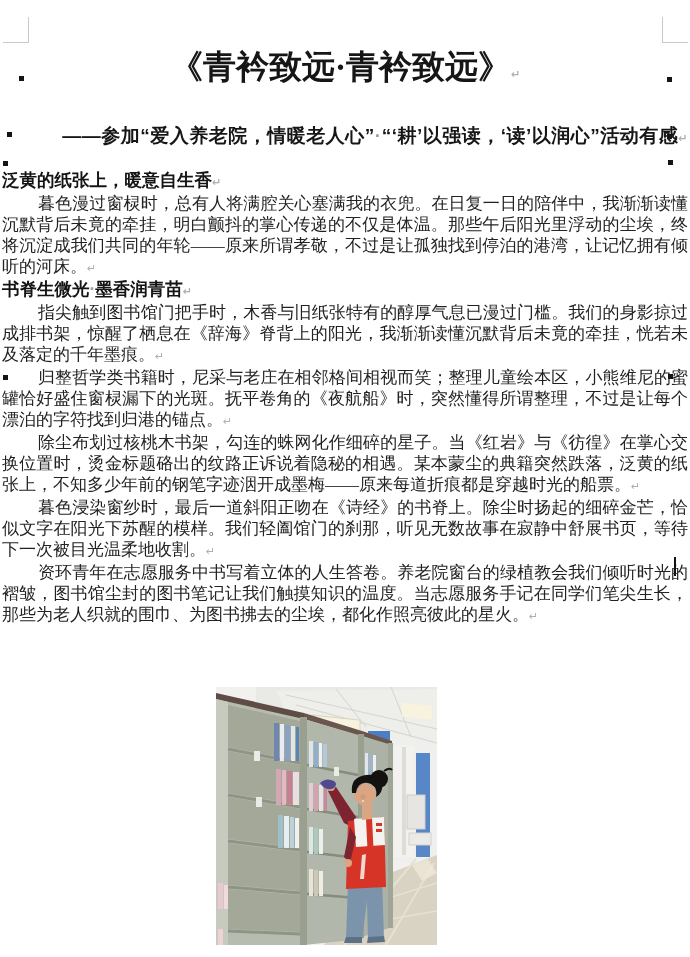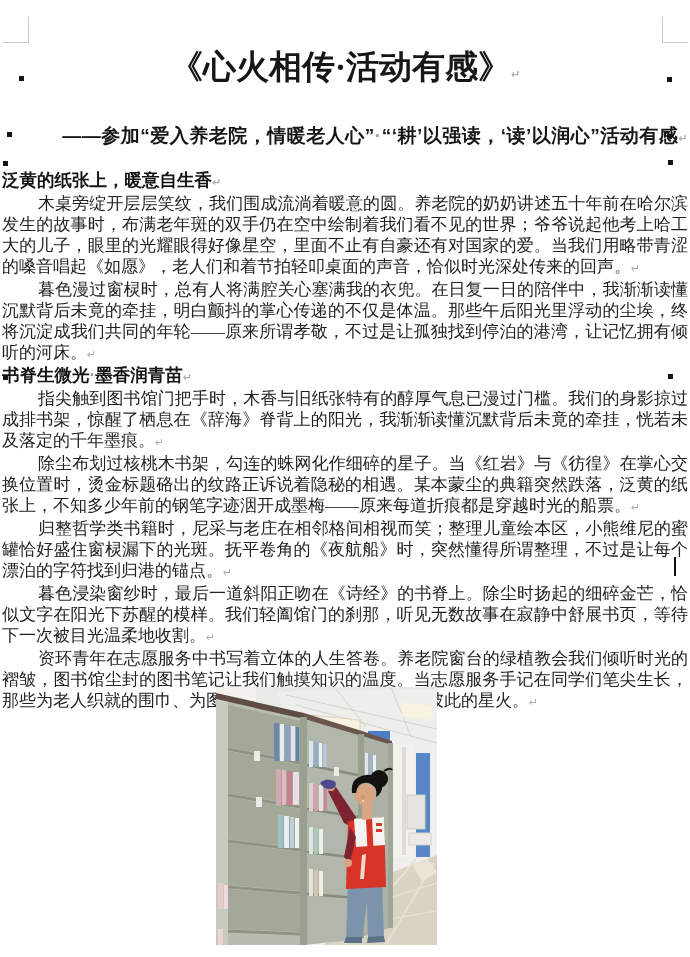--- a/index.html
+++ b/index.html
@@ -71,34 +71,33 @@
   <div class="fmt-square sq-title-r"></div>
   <div class="fmt-square sq-sub-l"></div>
   <div class="fmt-square sq-sub-r"></div>
   <div class="fmt-square sq-h1-l"></div>
   <div class="fmt-square sq-h1-r"></div>
   <div class="fmt-square sq-h2-l"></div>
   <div class="fmt-square sq-h2-r"></div>
 
   <div class="content">
 
-    <h1 class="doc-title"><span>《心火相传·活动有感》</span><span class="pmark">↵</span></h1>
+    <h1 class="doc-title"><span>《青衿致远·青衿致远》</span><span class="pmark">↵</span></h1>
 
     <div class="doc-subtitle"><span>——参加“爱入养老院，情暖老人心”</span><span class="smark">·</span><span>“‘耕’以强读，‘读’以润心”活动有感</span><span class="pmark">↵</span></div>
 
     <h2 class="section-heading first"><span>泛黄的纸张上，暖意自生香</span><span class="pmark">↵</span></h2>
 
-    <p class="body-para"><span>木桌旁绽开层层笑纹，我们围成流淌着暖意的圆。养老院的奶奶讲述五十年前在哈尔滨发生的故事时，布满老年斑的双手仍在空中绘制着我们看不见的世界；爷爷说起他考上哈工大的儿子，眼里的光耀眼得好像星空，里面不止有自豪还有对国家的爱。当我们用略带青涩的嗓音唱起《如愿》，老人们和着节拍轻叩桌面的声音，恰似时光深处传来的回声。</span><span class="pmark">↵</span></p>
     <p class="body-para"><span>暮色漫过窗棂时，总有人将满腔关心塞满我的衣兜。在日复一日的陪伴中，我渐渐读懂沉默背后未竟的牵挂，明白颤抖的掌心传递的不仅是体温。那些午后阳光里浮动的尘埃，终将沉淀成我们共同的年轮——原来所谓孝敬，不过是让孤独找到停泊的港湾，让记忆拥有倾听的河床。</span><span class="pmark">↵</span></p>
 
     <h2 class="section-heading"><span>书脊生微光</span><span class="smark">·</span><span>墨香润青苗</span><span class="pmark">↵</span></h2>
 
     <p class="body-para"><span>指尖触到图书馆门把手时，木香与旧纸张特有的醇厚气息已漫过门槛。我们的身影掠过成排书架，惊醒了栖息在《辞海》脊背上的阳光，我渐渐读懂沉默背后未竟的牵挂，恍若未及落定的千年墨痕。</span><span class="pmark">↵</span></p>
+    <p class="body-para"><span>归整哲学类书籍时，尼采与老庄在相邻格间相视而笑；整理儿童绘本区，小熊维尼的蜜罐恰好盛住窗棂漏下的光斑。抚平卷角的《夜航船》时，突然懂得所谓整理，不过是让每个漂泊的字符找到归港的锚点。</span><span class="pmark">↵</span></p>
     <p class="body-para"><span>除尘布划过核桃木书架，勾连的蛛网化作细碎的星子。当《红岩》与《彷徨》在掌心交换位置时，烫金标题硌出的纹路正诉说着隐秘的相遇。某本蒙尘的典籍突然跌落，泛黄的纸张上，不知多少年前的钢笔字迹洇开成墨梅——原来每道折痕都是穿越时光的船票。</span><span class="pmark">↵</span></p>
-    <p class="body-para"><span>归整哲学类书籍时，尼采与老庄在相邻格间相视而笑；整理儿童绘本区，小熊维尼的蜜罐恰好盛住窗棂漏下的光斑。抚平卷角的《夜航船》时，突然懂得所谓整理，不过是让每个漂泊的字符找到归港的锚点。</span><span class="pmark">↵</span></p>
     <p class="body-para"><span>暮色浸染窗纱时，最后一道斜阳正吻在《诗经》的书脊上。除尘时扬起的细碎金芒，恰似文字在阳光下苏醒的模样。我们轻阖馆门的刹那，听见无数故事在寂静中舒展书页，等待下一次被目光温柔地收割。</span><span class="pmark">↵</span></p>
     <p class="body-para"><span>资环青年在志愿服务中书写着立体的人生答卷。养老院窗台的绿植教会我们倾听时光的褶皱，图书馆尘封的图书笔记让我们触摸知识的温度。当志愿服务手记在同学们笔尖生长，那些为老人织就的围巾、为图书拂去的尘埃，都化作照亮彼此的星火。</span><span class="pmark">↵</span></p>
   </div>
 
   <div class="caret"></div>
 
   <svg class="photo" viewBox="0 0 221 258" xmlns="http://www.w3.org/2000/svg">
     <rect x="0" y="0" width="221" height="258" fill="#f2f1ee"></rect>
 
     <g>

